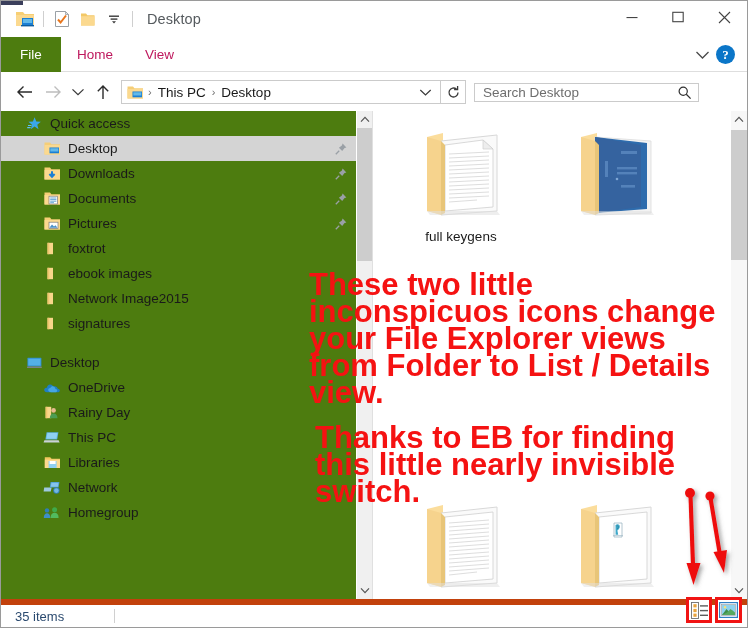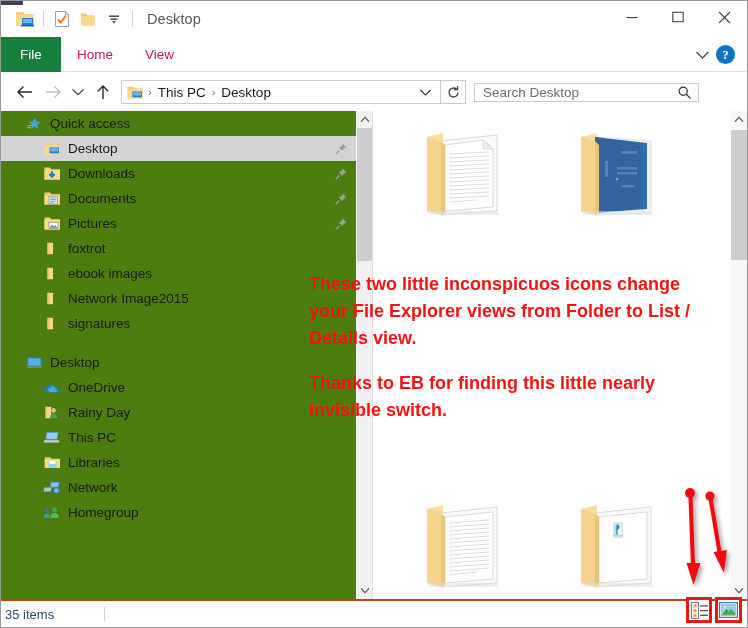--- a/index.html
+++ b/index.html
@@ -51,21 +51,21 @@
     background: #ffffff;
     display: flex; align-items: stretch;
     border-bottom: 1px solid #dededE;
   }
   .tab {
     display: flex; align-items: center; justify-content: center;
     font-size: 13.5px; color: #be185d; padding: 0 16px; height: 35px;
     min-width: 58px;
   }
   .tab.file {
-    background: #15803d; color: #ffffff; min-width: 60px; padding: 0 18px;
+    background: #4d7c0f; color: #ffffff; min-width: 60px; padding: 0 18px;
   }
   .ribbon-right {
     position: absolute; right: 4px; top: 0; height: 35px;
     display: flex; align-items: center; gap: 6px; padding-right: 8px;
   }
   .chev { color: #4a4a4a; display: flex; align-items:center; }
   .helpbtn {
     width: 19px; height: 19px; border-radius: 50%; background: #0b76c8;
     color: #fff; font-size: 13px; font-weight: bold;
     display: flex; align-items: center; justify-content: center;
@@ -158,42 +158,42 @@
 
   
   #contentscroll {
     position: absolute; right: 0; top: 0; bottom: 0; width: 16px;
     background: #f7f7f7;
   }
 
   
   #annotation {
     position: absolute; left: 308px; top: 270px; width: 412px;
-    color: #f51212; font-weight: bold; font-size: 18px; line-height: 27px;
+    color: #f51212; font-weight: bold; font-size: 31px; line-height: 27px;
     font-family: "Liberation Sans", sans-serif;
     z-index: 40; pointer-events: none;
   }
-  #annotation .para2 { margin-top: 18px; }
+  #annotation .para2 { margin-top: 18px; margin-left: 6px; }
 
   #arrows { position: absolute; left: 650px; top: 480px; width: 98px; height: 125px; z-index: 45; }
 
   .viewbtn {
     position: absolute; z-index: 50;
     border: 3px solid #f11414;
     background: #ffffff;
     display: flex; align-items: center; justify-content: center;
   }
   #btn-details { left: 685px; top: 596px; width: 26px; height: 26px; }
   #btn-largeicons { left: 714px; top: 596px; width: 27px; height: 26px; }
 
   
   #statusbar {
     position: absolute; bottom: 0; left: 0; right: 0; height: 28px;
-    background: #ffffff; border-top: 2px solid #c2410c;
-    display: flex; align-items: center; padding-left: 4px; gap: 36px;
+    background: #ffffff; border-top: 6px solid #c2410c;
+    display: flex; align-items: center; padding-left: 14px; gap: 36px;
   }
   #statusbar .txt { font-size: 13px; color: #2b4a6f; }
   #statusbar .vsep { width: 1px; height: 14px; background: #d0d0d0; margin-left: 14px; }
 </style>
 </head>
 <body>
 
 <div id="window">
 
   <div id="titlebar">
@@ -575,20 +575,21 @@
               <path d="M52 69 L92 67"></path>
                 <path d="M52 73 L92 71"></path>
                 <path d="M52 77 L92 75"></path>
               <path d="M52 81 L80 79"></path>
             </g>
             <path d="M30 16 L44 20 L44 94 L30 90 Z" fill="#f6d38d"></path>
             <path d="M44 20 L44 94 L48 92 L48 24 Z" fill="#e8c578"></path>
             <path d="M30 90 L100 90 L103 94 L33 94 Z" fill="#e0e0e0" opacity="0.55"></path>
           </svg>
         </div>
+        <div class="tlabel">full keygens</div>
       </div>
 
       <div class="tile" style="left:178px; top:10px;">
         <div class="folderart">
           <svg width="128" height="104" viewBox="0 0 128 104">
             <path d="M30 16 L46 12 L46 94 L30 90 Z" fill="#fbdd9c"></path>
             <path d="M44 16 L100 20 L100 92 L44 94 Z" fill="#f3f3f3" stroke="#dcdcdc" stroke-width="0.8"></path>
             <path d="M44 16 L96 22 L96 88 L44 92 Z" fill="#2e6cad"></path>
             <path d="M44 16 L90 24 L90 86 L44 92 Z" fill="#35639f"></path>
             <g fill="#5f8dc4" opacity="0.75">

